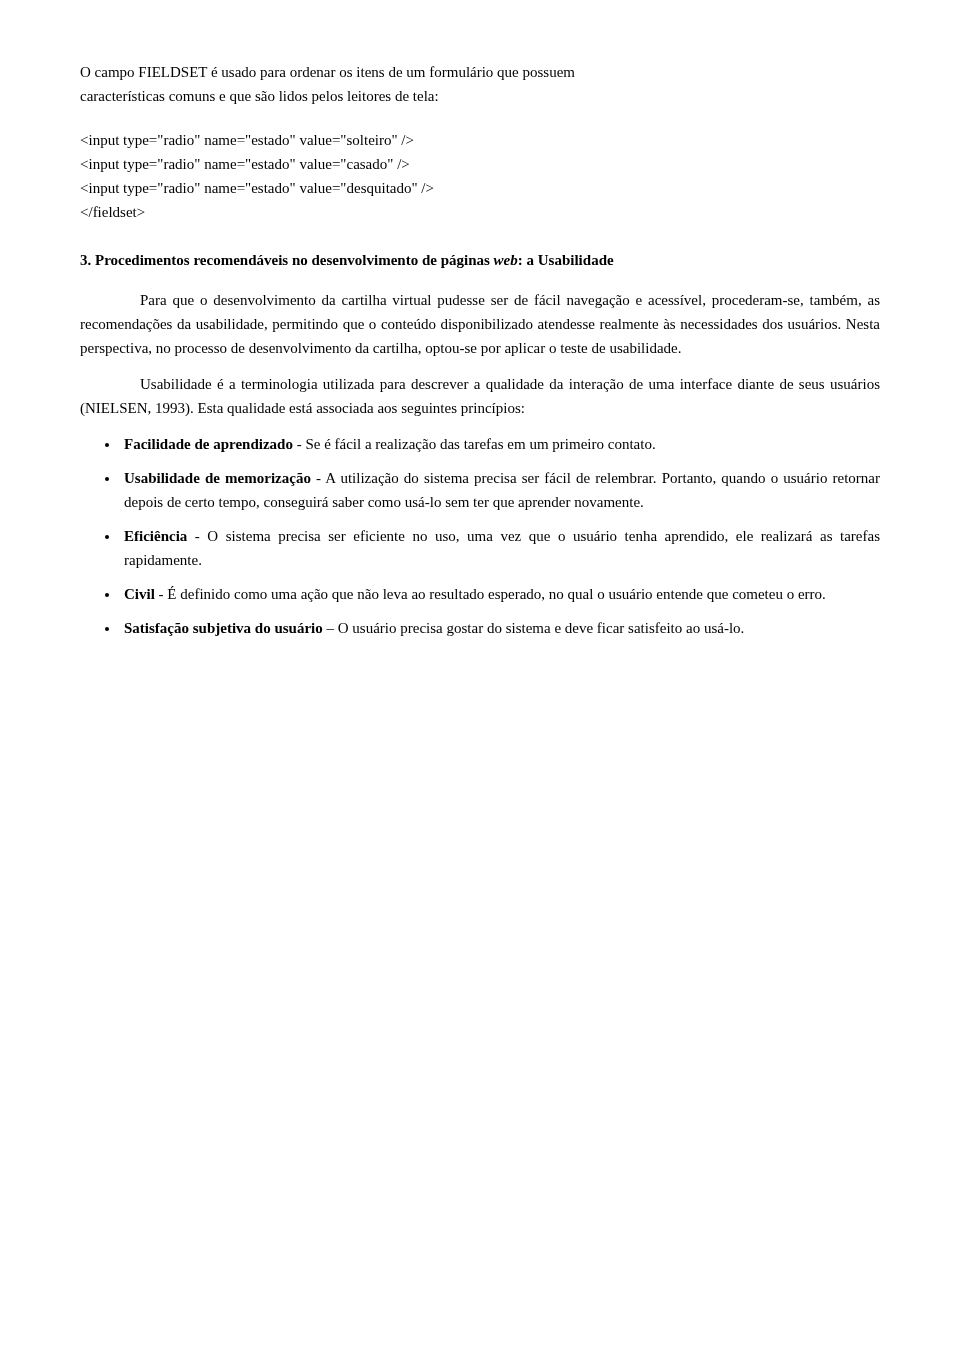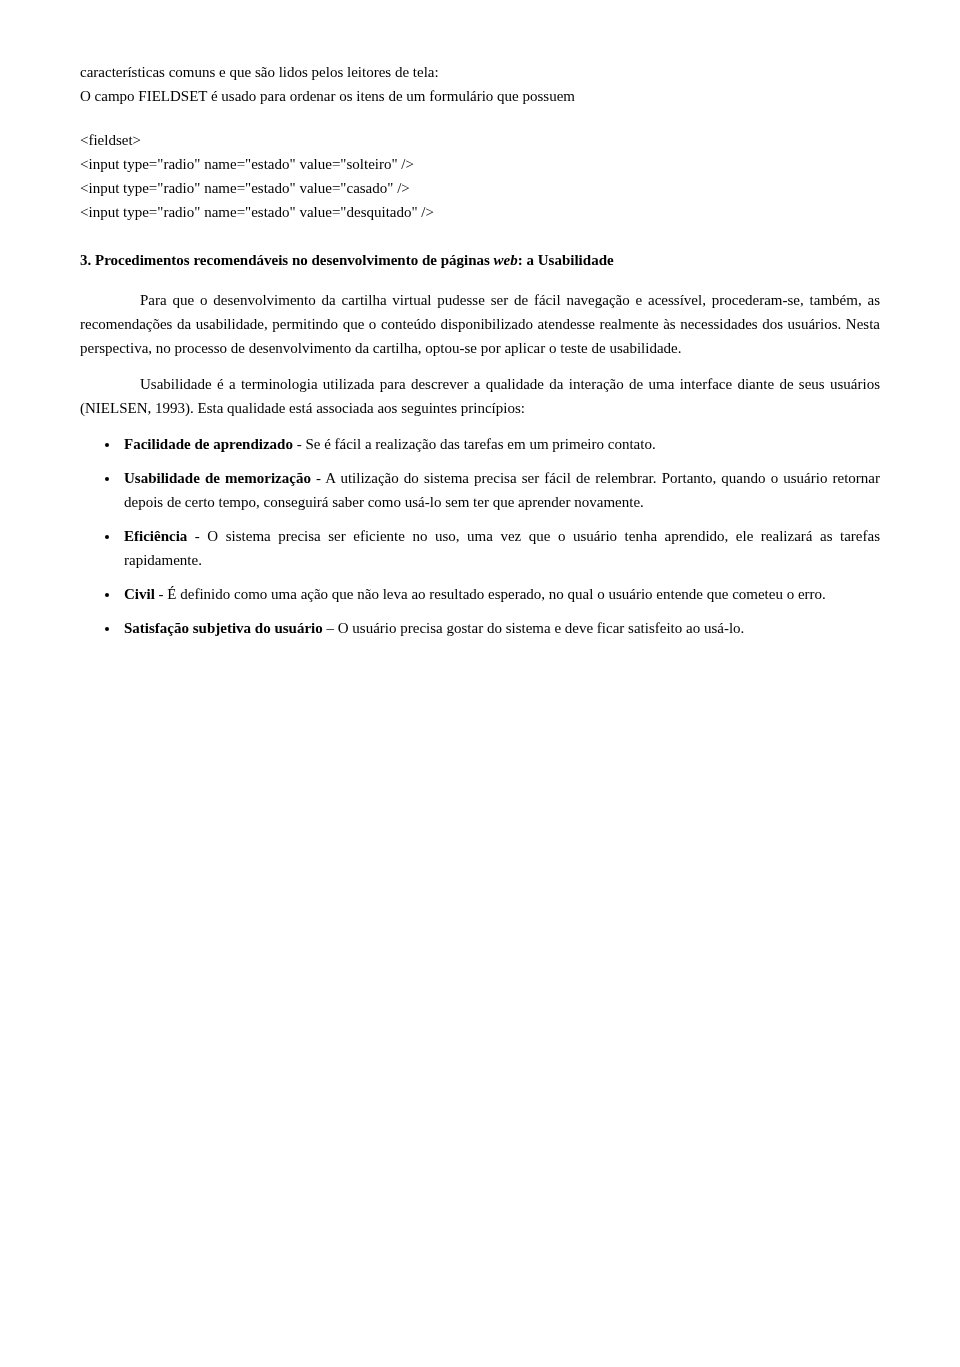--- a/index.html
+++ b/index.html
@@ -69,29 +69,29 @@
     }
 
     .spacing-before-section {
       margin-top: 24px;
     }
   </style>
 </head>
 <body>
 
 <div class="code-block">
+  <p>O campo FIELDSET é usado para ordenar os itens de um formulário que possuem</p>
   <p>características comuns e que são lidos pelos leitores de tela:</p>
-  <p>O campo FIELDSET é usado para ordenar os itens de um formulário que possuem</p>
 </div>
 
 <div class="code-block">
-  <p>&lt;fieldset&gt;</p>
   <p>&lt;input type="radio" name="estado" value="solteiro" /&gt;</p>
   <p>&lt;input type="radio" name="estado" value="casado" /&gt;</p>
   <p>&lt;input type="radio" name="estado" value="desquitado" /&gt;</p>
+  <p>&lt;/fieldset&gt;</p>
 </div>
 
 <div class="section-heading spacing-before-section">
   <span>3.</span>
   <span> Procedimentos recomendáveis no desenvolvimento de páginas </span><span class="web-italic">web</span><span>: a Usabilidade</span>
 </div>
 
 <p class="paragraph">Para que o desenvolvimento da cartilha virtual pudesse ser de fácil navegação e acessível, procederam-se, também, as recomendações da usabilidade, permitindo que o conteúdo disponibilizado atendesse realmente às necessidades dos usuários. Nesta perspectiva, no processo de desenvolvimento da cartilha, optou-se por aplicar o teste de usabilidade.</p>
 
 <p class="paragraph">Usabilidade é a terminologia utilizada para descrever a qualidade da interação de uma interface diante de seus usuários (NIELSEN, 1993). Esta qualidade está associada aos seguintes princípios:</p>

